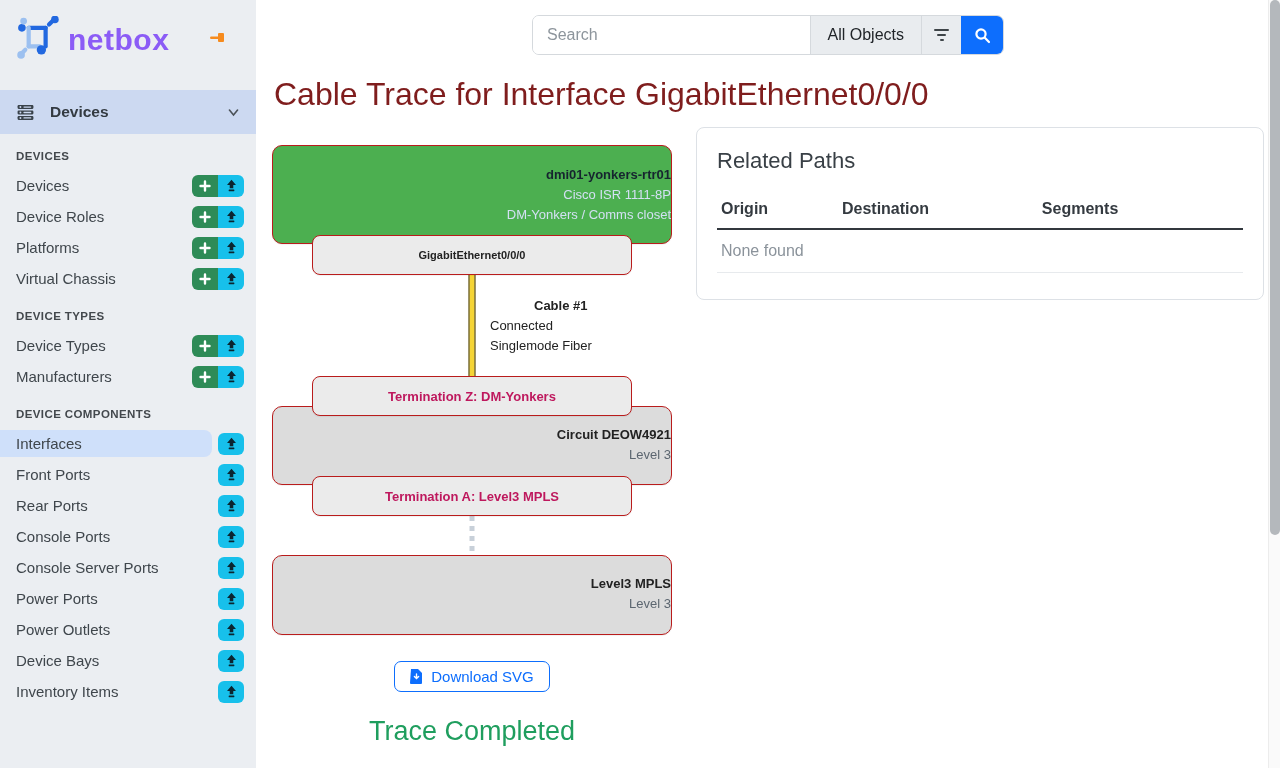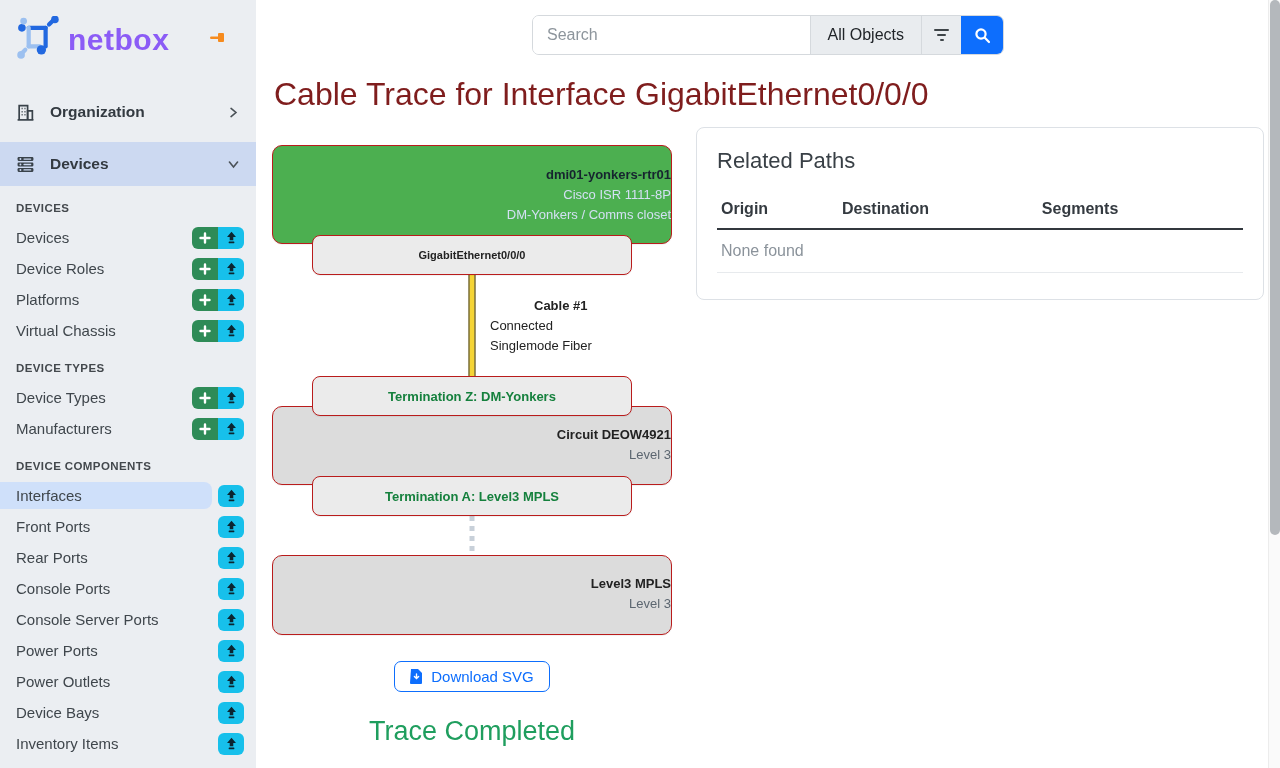--- a/index.html
+++ b/index.html
@@ -53,21 +53,21 @@
 
   .t-box { border:1px solid #b91c1c; text-align:right; box-shadow:0 1px 1px rgba(0,0,0,.06); }
   .device-box { width:400px; height:99px; background:#4caf50; border-radius:10px; padding-top:19px; }
   .device-box .t-name { font-size:13px; font-weight:bold; color:#16242f; line-height:20px; }
   .device-box .t-sub { font-size:13px; color:#d3e0f3; line-height:20px; }
   .iface-box { width:320px; height:40px; margin-top:-9px; background:#ebebeb; border-radius:8px; display:flex; align-items:center; justify-content:center; font-size:11px; font-weight:bold; color:#222; position:relative; z-index:2; }
   .cable-zone { width:400px; height:101px; position:relative; }
   .cable-line { position:absolute; left:50%; transform:translateX(-50%); top:0; bottom:0; width:7px; background:#f5d435; border-left:1px solid #3c3c3c; border-right:1px solid #3c3c3c; }
   .cable-label { position:absolute; left:218px; top:21px; text-align:left; font-size:13px; color:#222; line-height:20px; }
   .cable-label .c-name { font-weight:bold;margin-left:44px; }
-  .term-box { width:320px; height:40px; background:#ebebeb; border-radius:8px; display:flex; align-items:center; justify-content:center; font-size:13px; font-weight:bold; color:#15803d; position:relative; z-index:2; }
+  .term-box { width:320px; height:40px; background:#ebebeb; border-radius:8px; display:flex; align-items:center; justify-content:center; font-size:13px; font-weight:bold; color:#be185d; position:relative; z-index:2; }
   .circuit-box { width:400px; height:79px; margin-top:-10px; background:#dcdcdc; border-radius:10px; padding-top:18px; position:relative; z-index:1; }
   .circuit-box .t-name, .far-box .t-name { font-size:13px; font-weight:bold; color:#222; line-height:20px; }
   .circuit-box .t-sub, .far-box .t-sub { font-size:13px; color:#5c6670; line-height:20px; }
   .term-a { margin-top:-9px; }
   .dash-zone { width:400px; height:39px; position:relative; }
   .dash-line { position:absolute; left:50%; transform:translateX(-50%); top:0; bottom:0; width:5px; background:repeating-linear-gradient(to bottom,#c8d0d9 0 5px,transparent 5px 10px); }
   .far-box { width:400px; height:80px; background:#dcdcdc; border-radius:10px; padding-top:18px; }
 
   .dl-btn { margin-top:26px; display:flex; align-items:center; gap:8px; background:#fff; border:1px solid #0d6efd; border-radius:7px; padding:6px 15px; font-size:15px; color:#0d6efd; cursor:pointer; font-family:"Liberation Sans",sans-serif; }
   .trace-status { margin-top:24px; font-size:27px; color:#1f9e5e; text-align:center; }
@@ -104,36 +104,20 @@
     <span class="brand-word">netbox</span>
     <span class="pin">
       <svg width="16" height="14" viewBox="0 0 16 14">
         <rect x="8" y="2" width="6" height="9" rx="1" fill="#f68b1e"></rect>
         <rect x="0" y="5.5" width="9" height="2.4" rx="1.2" fill="#f68b1e"></rect>
       </svg>
     </span>
   </div>
 
   <nav class="nav-top">
-    <div class="nav-row">
-      <span class="nav-ico">
-        <svg width="19" height="19" viewBox="0 0 18 18" fill="none" stroke="#39424a" stroke-width="1.6">
-          <path d="M3 16 V2.5 h8 V16"></path>
-          <path d="M11 16 V7.5 h4.5 V16"></path>
-          <path d="M1.5 16 H16.5"></path>
-          <path d="M5.3 5.3 h1 M8 5.3 h1 M5.3 8.2 h1 M8 8.2 h1 M5.3 11.1 h1 M8 11.1 h1" stroke-width="1.4"></path>
-        </svg>
-      </span>
-      <span class="nav-label">Organization</span>
-      <span class="chev">
-        <svg width="13" height="13" viewBox="0 0 16 16" fill="none" stroke="#4a5157" stroke-width="2" stroke-linecap="round">
-            <polyline points="5,3 11,8 5,13"></polyline>
-          </svg>
-      </span>
-    </div>
     <div class="nav-row selected">
       <span class="nav-ico">
         <svg width="19" height="19" viewBox="0 0 18 18">
           <g fill="#39424a">
             <rect x="1.5" y="2" width="15" height="3.6" rx="1"></rect>
             <rect x="1.5" y="7.2" width="15" height="3.6" rx="1"></rect>
             <rect x="1.5" y="12.4" width="15" height="3.6" rx="1"></rect>
           </g>
           <g fill="#ccd9f1">
             <circle cx="4.2" cy="3.8" r=".9"></circle>

